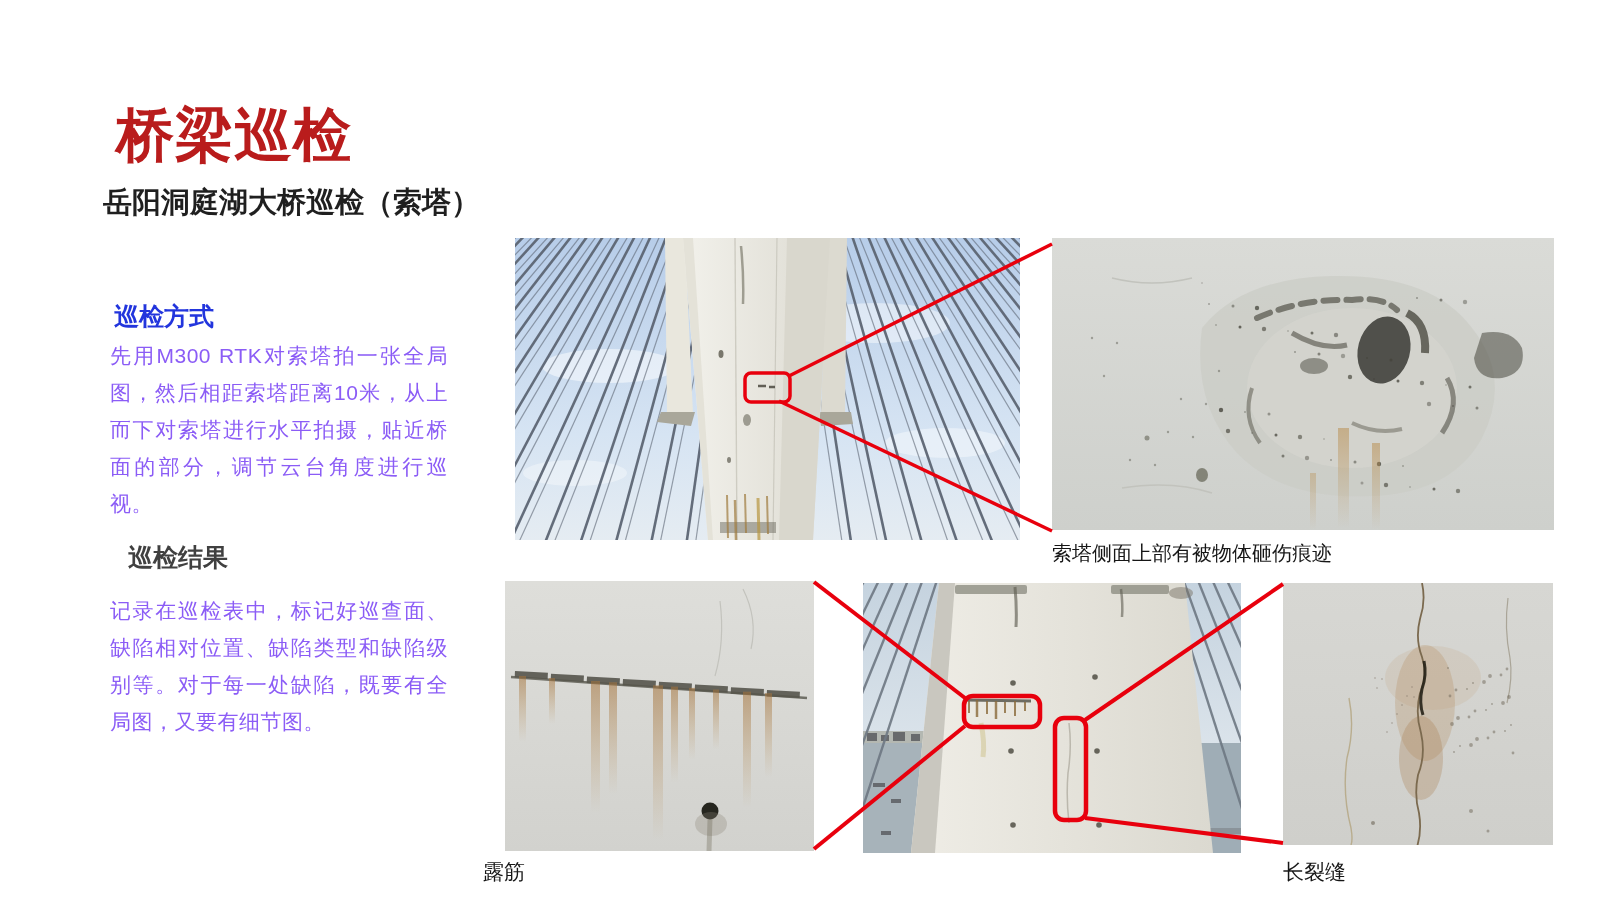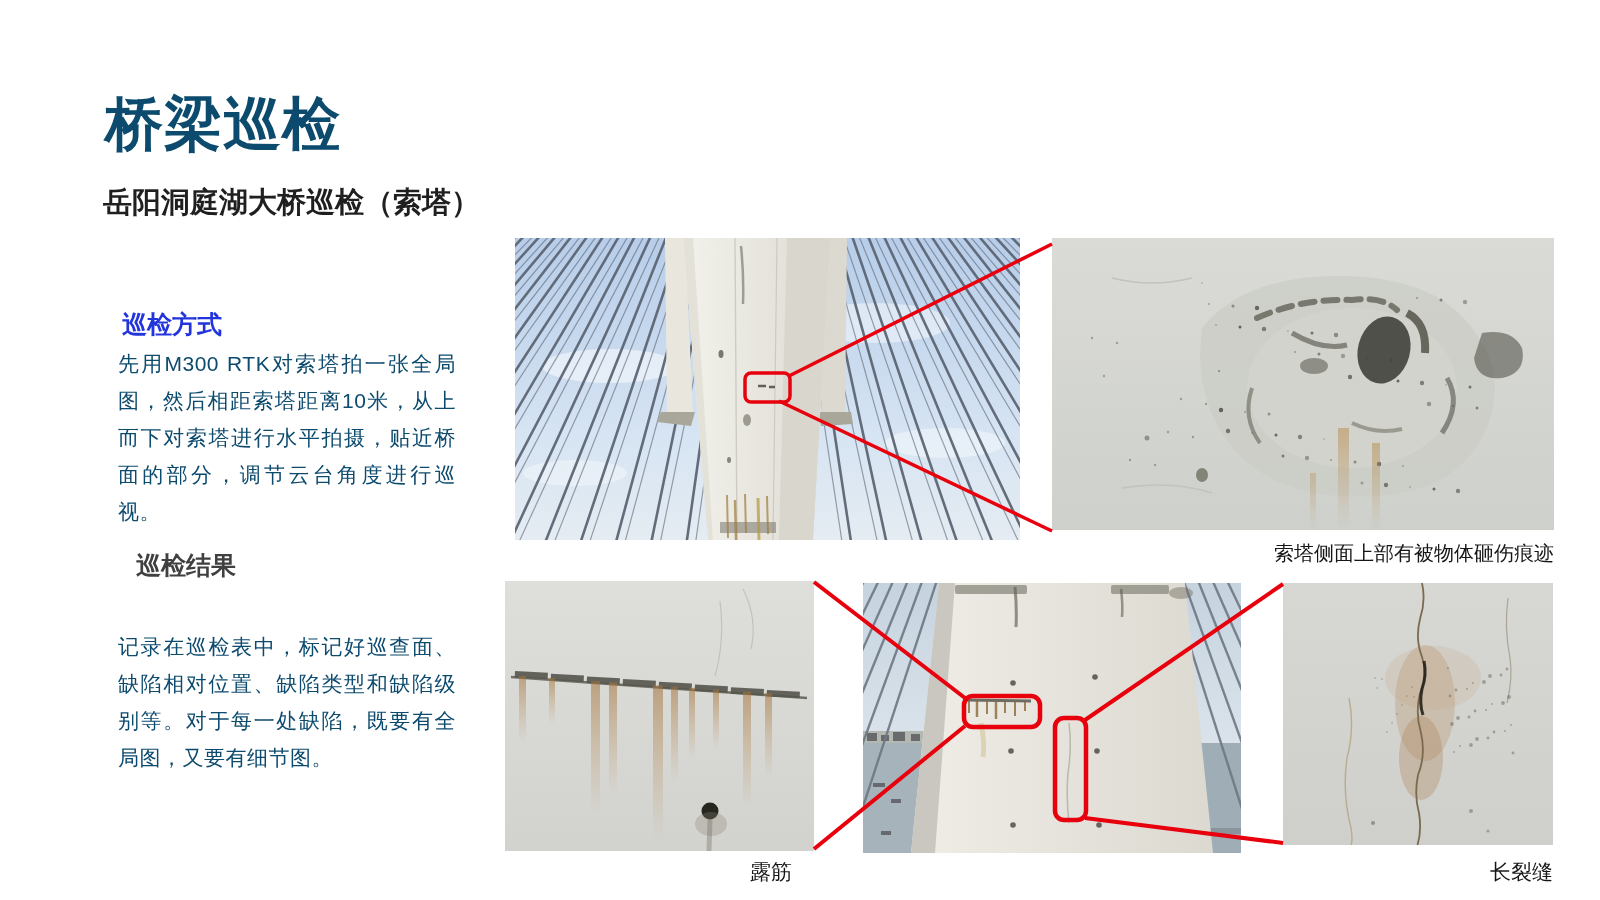--- a/index.html
+++ b/index.html
@@ -1,44 +1,44 @@
 <!DOCTYPE html>
 <html><head>
 <meta charset="utf-8">
 <style>
   html,body{margin:0;padding:0;background:#ffffff;}
   body{width:1600px;height:900px;overflow:hidden;
        font-family:"Liberation Sans","DejaVu Sans",sans-serif;color:#222;}
   .slide{position:relative;width:1600px;height:900px;background:#fff;}
   .abs{position:absolute;}
-  .title{left:100px;top:86px;font-size:58px;font-weight:900;color:#0c4a6e;
-         margin:5px;letter-spacing:1px;line-height:1.15;}
+  .title{left:100px;top:86px;font-size:58px;font-weight:900;color:#b91c1c;
+         margin:16px;letter-spacing:1px;line-height:1.15;}
   .subtitle{left:103px;top:183px;font-size:29px;font-weight:700;color:#1f1f1f;margin:0;}
-  .sec-h{font-size:25px;font-weight:700;margin:12px;}
-  .sec-b{font-size:21px;line-height:37px;color:#0c4a6e;margin:8px;width:338px;
+  .sec-h{font-size:25px;font-weight:700;margin:4px;}
+  .sec-b{font-size:21px;line-height:37px;color:#8b5cf6;margin:0;width:338px;
          text-align:justify;letter-spacing:0.5px;}
   figure{margin:0;position:absolute;padding:0;}
   figure svg{display:block;}
-  .caption{position:absolute;text-align:right;font-size:21px;color:#161616;}
+  .caption{position:absolute;text-align:left;font-size:21px;color:#161616;}
   .caption.small{font-size:20px;}
   .overlay{position:absolute;left:0;top:0;pointer-events:none;z-index:20;}
 </style>
 </head>
 <body>
 
 <main class="slide">
 
   <h1 class="abs title">桥梁巡检</h1>
   <h2 class="abs subtitle">岳阳洞庭湖大桥巡检（索塔）</h2>
 
   <h3 class="abs sec-h" style="left:110px;top:296px;color:#2235dd;">巡检方式</h3>
   <p class="abs sec-b" style="left:110px;top:337px;">先用M300 RTK对索塔拍一张全局图，然后相距索塔距离10米，从上而下对索塔进行水平拍摄，贴近桥面的部分，调节云台角度进行巡视。</p>
 
   <h3 class="abs sec-h" style="left:124px;top:537px;color:#404040;">巡检结果</h3>
-  <p class="abs sec-b" style="left:110px;top:620px;">记录在巡检表中，标记好巡查面、缺陷相对位置、缺陷类型和缺陷级别等。对于每一处缺陷，既要有全局图，又要有细节图。</p>
+  <p class="abs sec-b" style="left:110px;top:592px;">记录在巡检表中，标记好巡查面、缺陷相对位置、缺陷类型和缺陷级别等。对于每一处缺陷，既要有全局图，又要有细节图。</p>
 
   <figure style="left:515px;top:238px;">
     <svg width="505" height="302" viewBox="0 0 505 302">
       <defs>
         <linearGradient id="f1-sky" x1="0" y1="0" x2="0" y2="1">
           <stop offset="0" stop-color="#b7cde9"></stop>
             <stop offset="0.65" stop-color="#d6e4f3"></stop>
           <stop offset="1" stop-color="#e5ecf2"></stop>
         </linearGradient>
         <linearGradient id="f1-tw" x1="0" y1="0" x2="1" y2="0">

